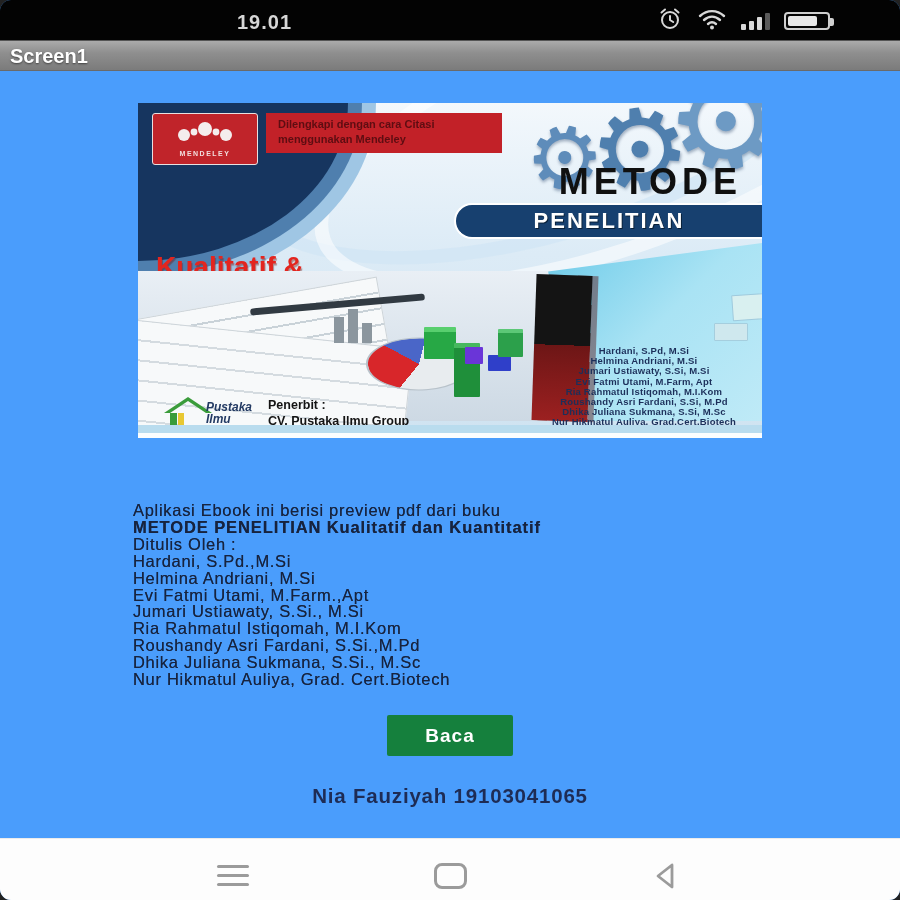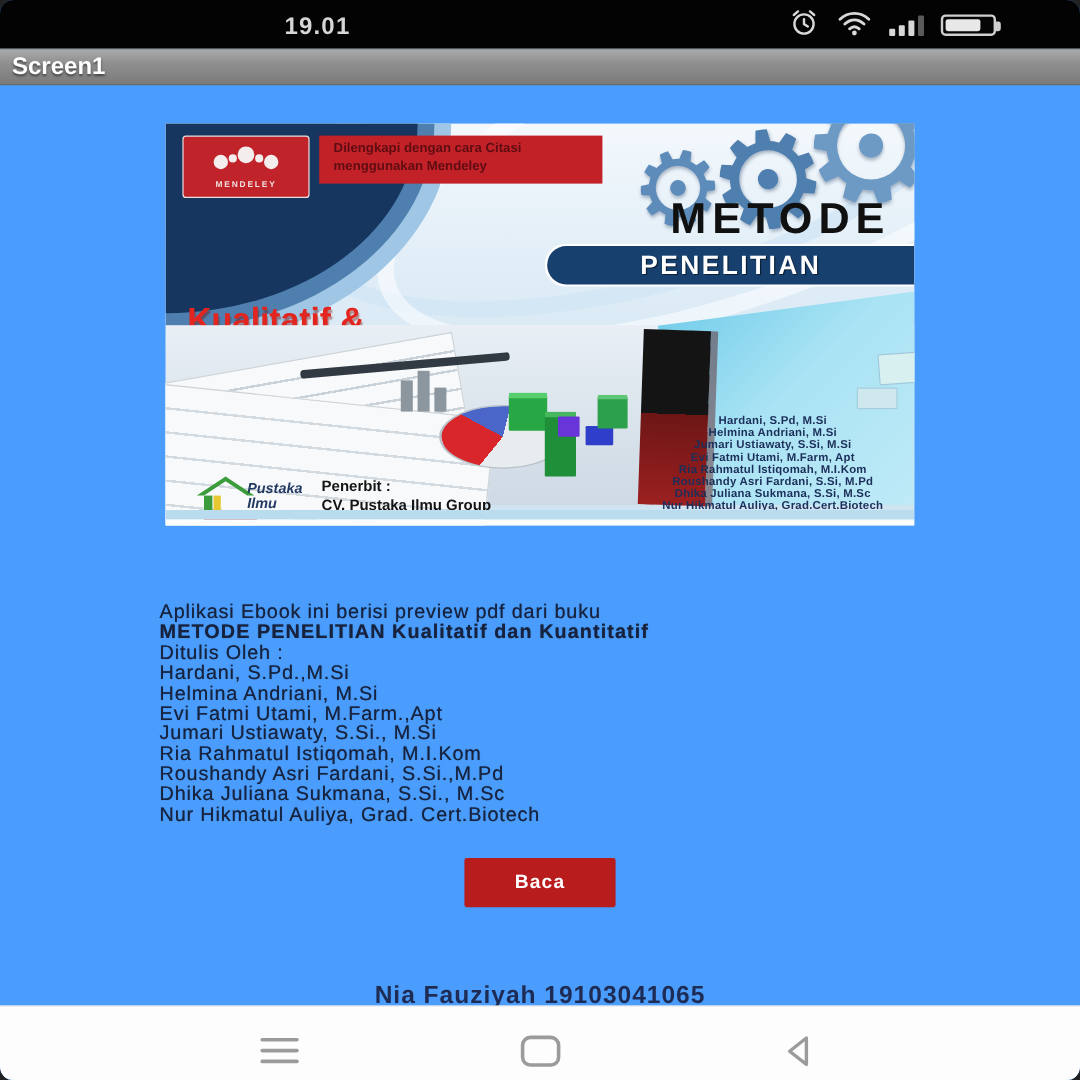--- a/index.html
+++ b/index.html
@@ -70,23 +70,23 @@
   .pub-script{position:absolute;left:44px;top:6px;font-family:"DejaVu Serif",serif;font-style:italic;font-weight:bold;color:#233a63;font-size:12px;line-height:12px;}
   .pub-text{position:absolute;left:106px;top:2px;color:#141414;font-size:12.5px;font-weight:bold;line-height:16px;white-space:nowrap;}
   .cov-strip-blue{position:absolute;left:0;bottom:5px;width:624px;height:8px;background:#b9dcee;}
   .cov-strip-white{position:absolute;left:0;bottom:0;width:624px;height:5px;background:#fbfdfe;}
 
   
   .desc{position:absolute;left:133px;top:430px;color:#17233e;font-size:16.5px;line-height:16.9px;letter-spacing:.7px;white-space:nowrap;text-shadow:0 0 .6px rgba(23,35,62,.8);}
   .desc .bold{font-weight:bold;letter-spacing:.9px;}
 
   
-  .read-btn{position:absolute;left:387px;top:643px;width:126px;height:41px;background:#b91c1c;border:none;
-    color:#fff;font-size:16px;font-weight:bold;letter-spacing:1px;border-radius:2px;cursor:pointer;}
-  .student{position:absolute;left:0;top:712px;width:900px;text-align:center;color:#1e2c55;font-size:20.5px;font-weight:bold;letter-spacing:.8px;margin-top:34px;}
+  .read-btn{position:absolute;left:387px;top:643px;width:126px;height:41px;background:#15803d;border:none;
+    color:#fff;font-size:19px;font-weight:bold;letter-spacing:1px;border-radius:2px;cursor:pointer;}
+  .student{position:absolute;left:0;top:712px;width:900px;text-align:center;color:#1e2c55;font-size:20.5px;font-weight:bold;letter-spacing:.8px;}
 
   
   .nav{position:absolute;left:0;top:838px;width:900px;height:62px;background:#fdfdfd;border-top:1px solid #ececec;}
   .nav-menu{position:absolute;left:217px;top:26px;width:32px;cursor:pointer;}
   .nav-menu i{display:block;width:32px;height:3px;background:#9b9b9b;border-radius:2px;margin-bottom:6px;}
   .nav-home{position:absolute;left:434px;top:24px;width:33px;height:26px;border:3px solid #9b9b9b;border-radius:8px;cursor:pointer;}
   .nav-back{position:absolute;left:651px;top:22px;cursor:pointer;}
 </style>
 </head>
 <body>

